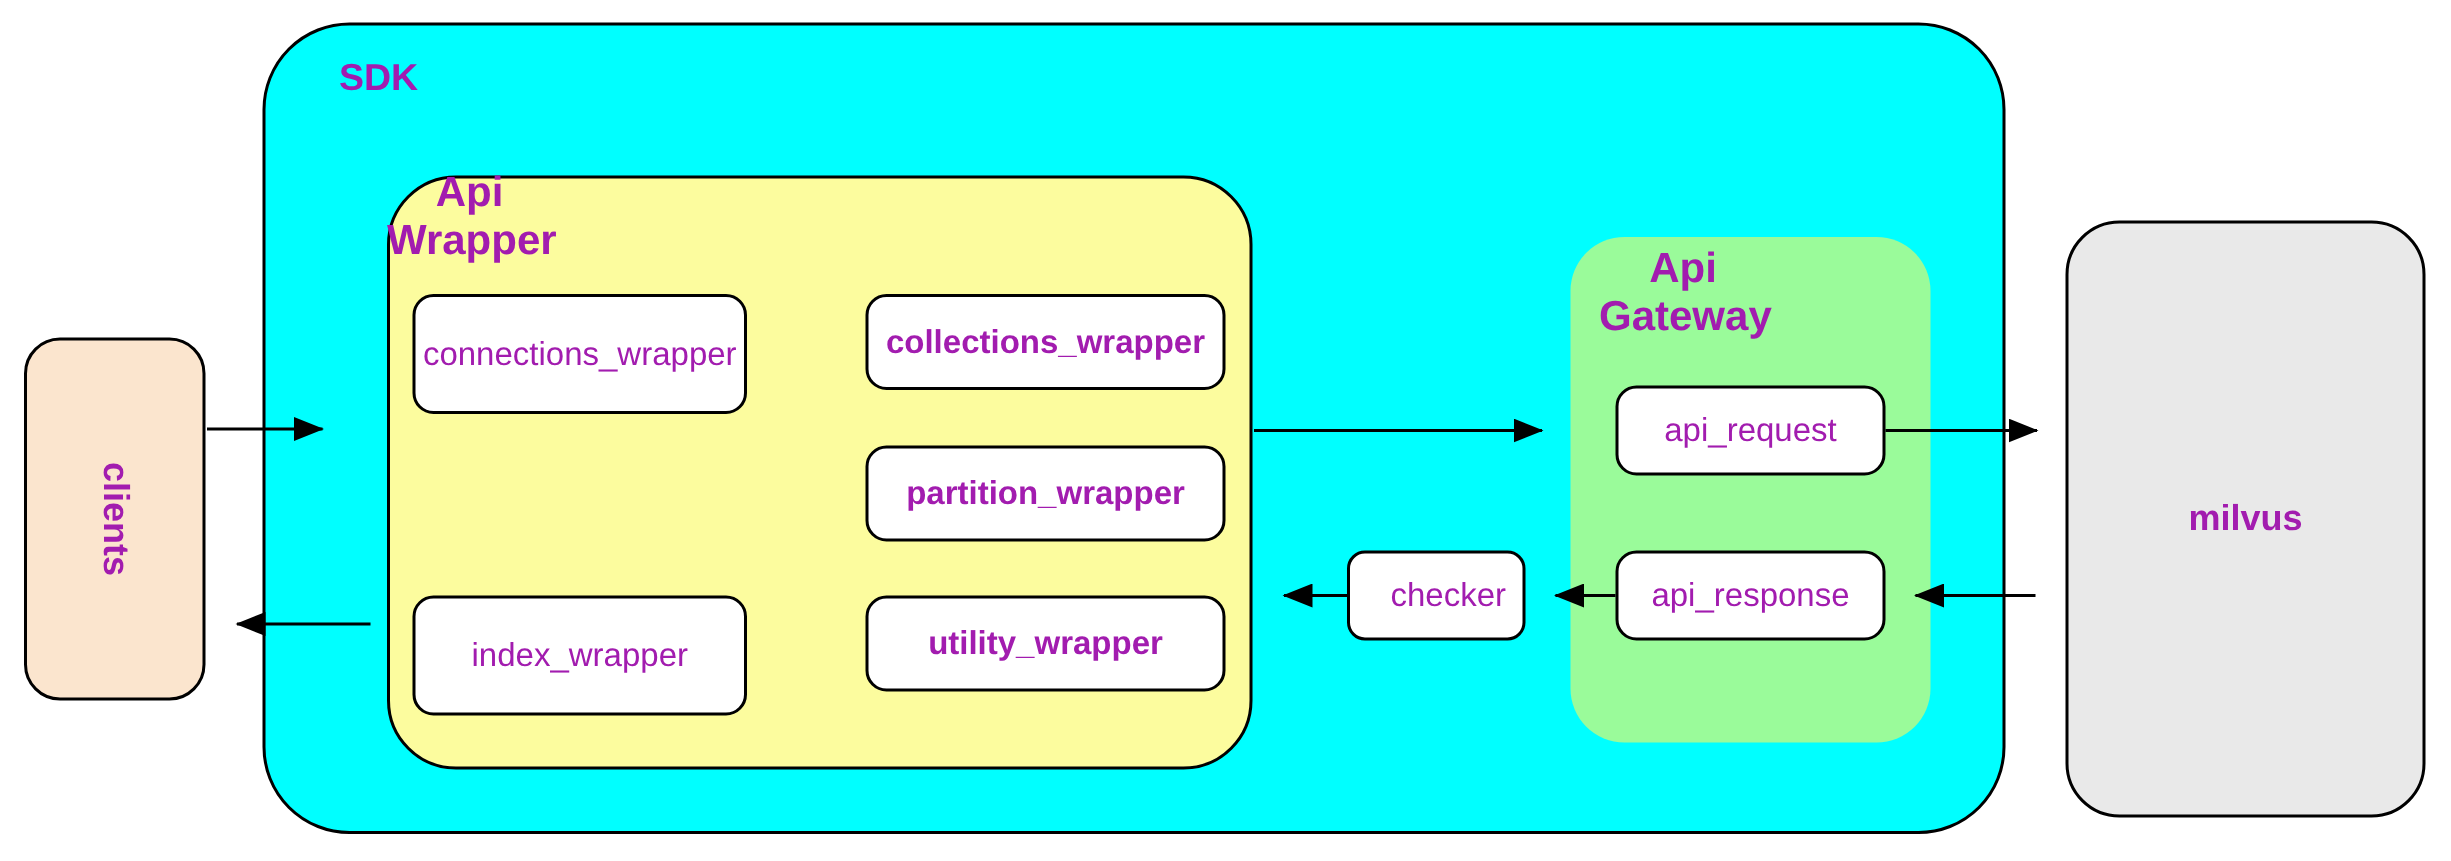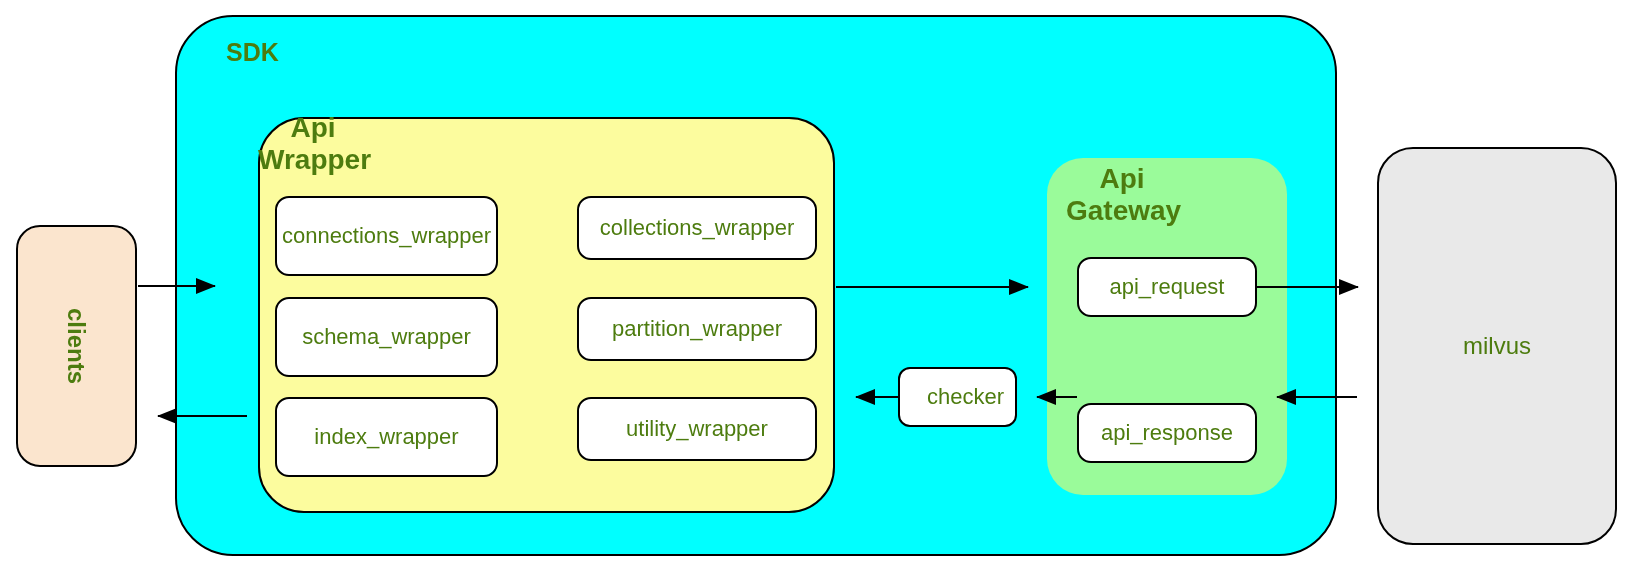--- a/index.html
+++ b/index.html
@@ -2,21 +2,21 @@
 <html><head>
 <meta charset="utf-8">
 <style>
   html, body { margin: 0; padding: 0; background: #ffffff; }
   .canvas {
     position: relative;
     width: 1634px;
     height: 574px;
     background: #ffffff;
     font-family: "Liberation Sans", sans-serif;
-    color: #4d7c0f;
+    color: #a21caf;
     overflow: hidden;
   }
   .node {
     position: absolute;
     box-sizing: border-box;
     border: 2px solid #000000;
     display: flex;
     align-items: center;
     justify-content: center;
     text-align: center;
@@ -30,21 +30,21 @@
     left: 258px; top: 117px; width: 577px; height: 396px;
     background: #fcfc9e; border-radius: 46px;
   }
   .api-gateway {
     left: 1047px; top: 158px; width: 240px; height: 337px;
     background: #9afb9a; border: none; border-radius: 36px;
   }
   .milvus {
     left: 1377px; top: 147px; width: 240px; height: 398px;
     background: #e9e9e9; border-radius: 36px;
-    font-weight: normal; font-size: 24px;
+    font-weight: bold; font-size: 24px;
   }
   .clients {
     left: 16px; top: 225px; width: 121px; height: 242px;
     background: #fbe5ce; border-radius: 24px;
     font-weight: bold; font-size: 24px;
   }
   .clients .rot { transform: rotate(90deg); white-space: nowrap; }
   
   .container-label {
     position: absolute;
@@ -58,45 +58,44 @@
   .wrapper-label { left: 258px; top: 112px; width: 110px; }
   .gateway-label { left: 1066px; top: 163px; width: 112px; }
   
   .leaf {
     background: #ffffff;
     border-radius: 14px;
     font-size: 22px;
     text-align: center;
   }
   .w-left  { left: 275px; width: 223px; height: 80px; }
-  .w-right { left: 577px; width: 240px; height: 64px; }
+  .w-right { left: 577px; width: 240px; height: 64px; font-weight: bold; }
   .row1 { top: 196px; }
   .row2 { top: 297px; }
   .row3 { top: 397px; }
   .api-request  { left: 1077px; top: 257px; width: 180px; height: 60px; }
-  .api-response { left: 1077px; top: 367px; width: 180px; height: 60px; margin-top: 36px; }
+  .api-response { left: 1077px; top: 367px; width: 180px; height: 60px; }
   .checker      { left: 898px;  top: 367px; width: 119px; height: 60px; border-radius: 12px; padding-left: 16px; }
   .edges { position: absolute; left: 0; top: 0; }
   .edges line { stroke: #000000; stroke-width: 2px; }
 </style>
 </head>
 <body>
 
 <div class="canvas">
 
   <div class="node sdk"></div>
   <div class="container-label sdk-label">SDK</div>
 
   <div class="node api-wrapper"></div>
   <div class="container-label wrapper-label">Api
 Wrapper</div>
 
   <div class="node leaf w-left row1">connections_wrapper</div>
   <div class="node leaf w-right row1">collections_wrapper</div>
-  <div class="node leaf w-left row2">schema_wrapper</div>
   <div class="node leaf w-right row2">partition_wrapper</div>
   <div class="node leaf w-right row3">utility_wrapper</div>
   <div class="node leaf w-left row3">index_wrapper</div>
 
   <div class="node api-gateway"></div>
   <div class="container-label gateway-label">Api
 Gateway</div>
 
   <div class="node leaf api-request">api_request</div>
   <div class="node leaf api-response">api_response</div>

